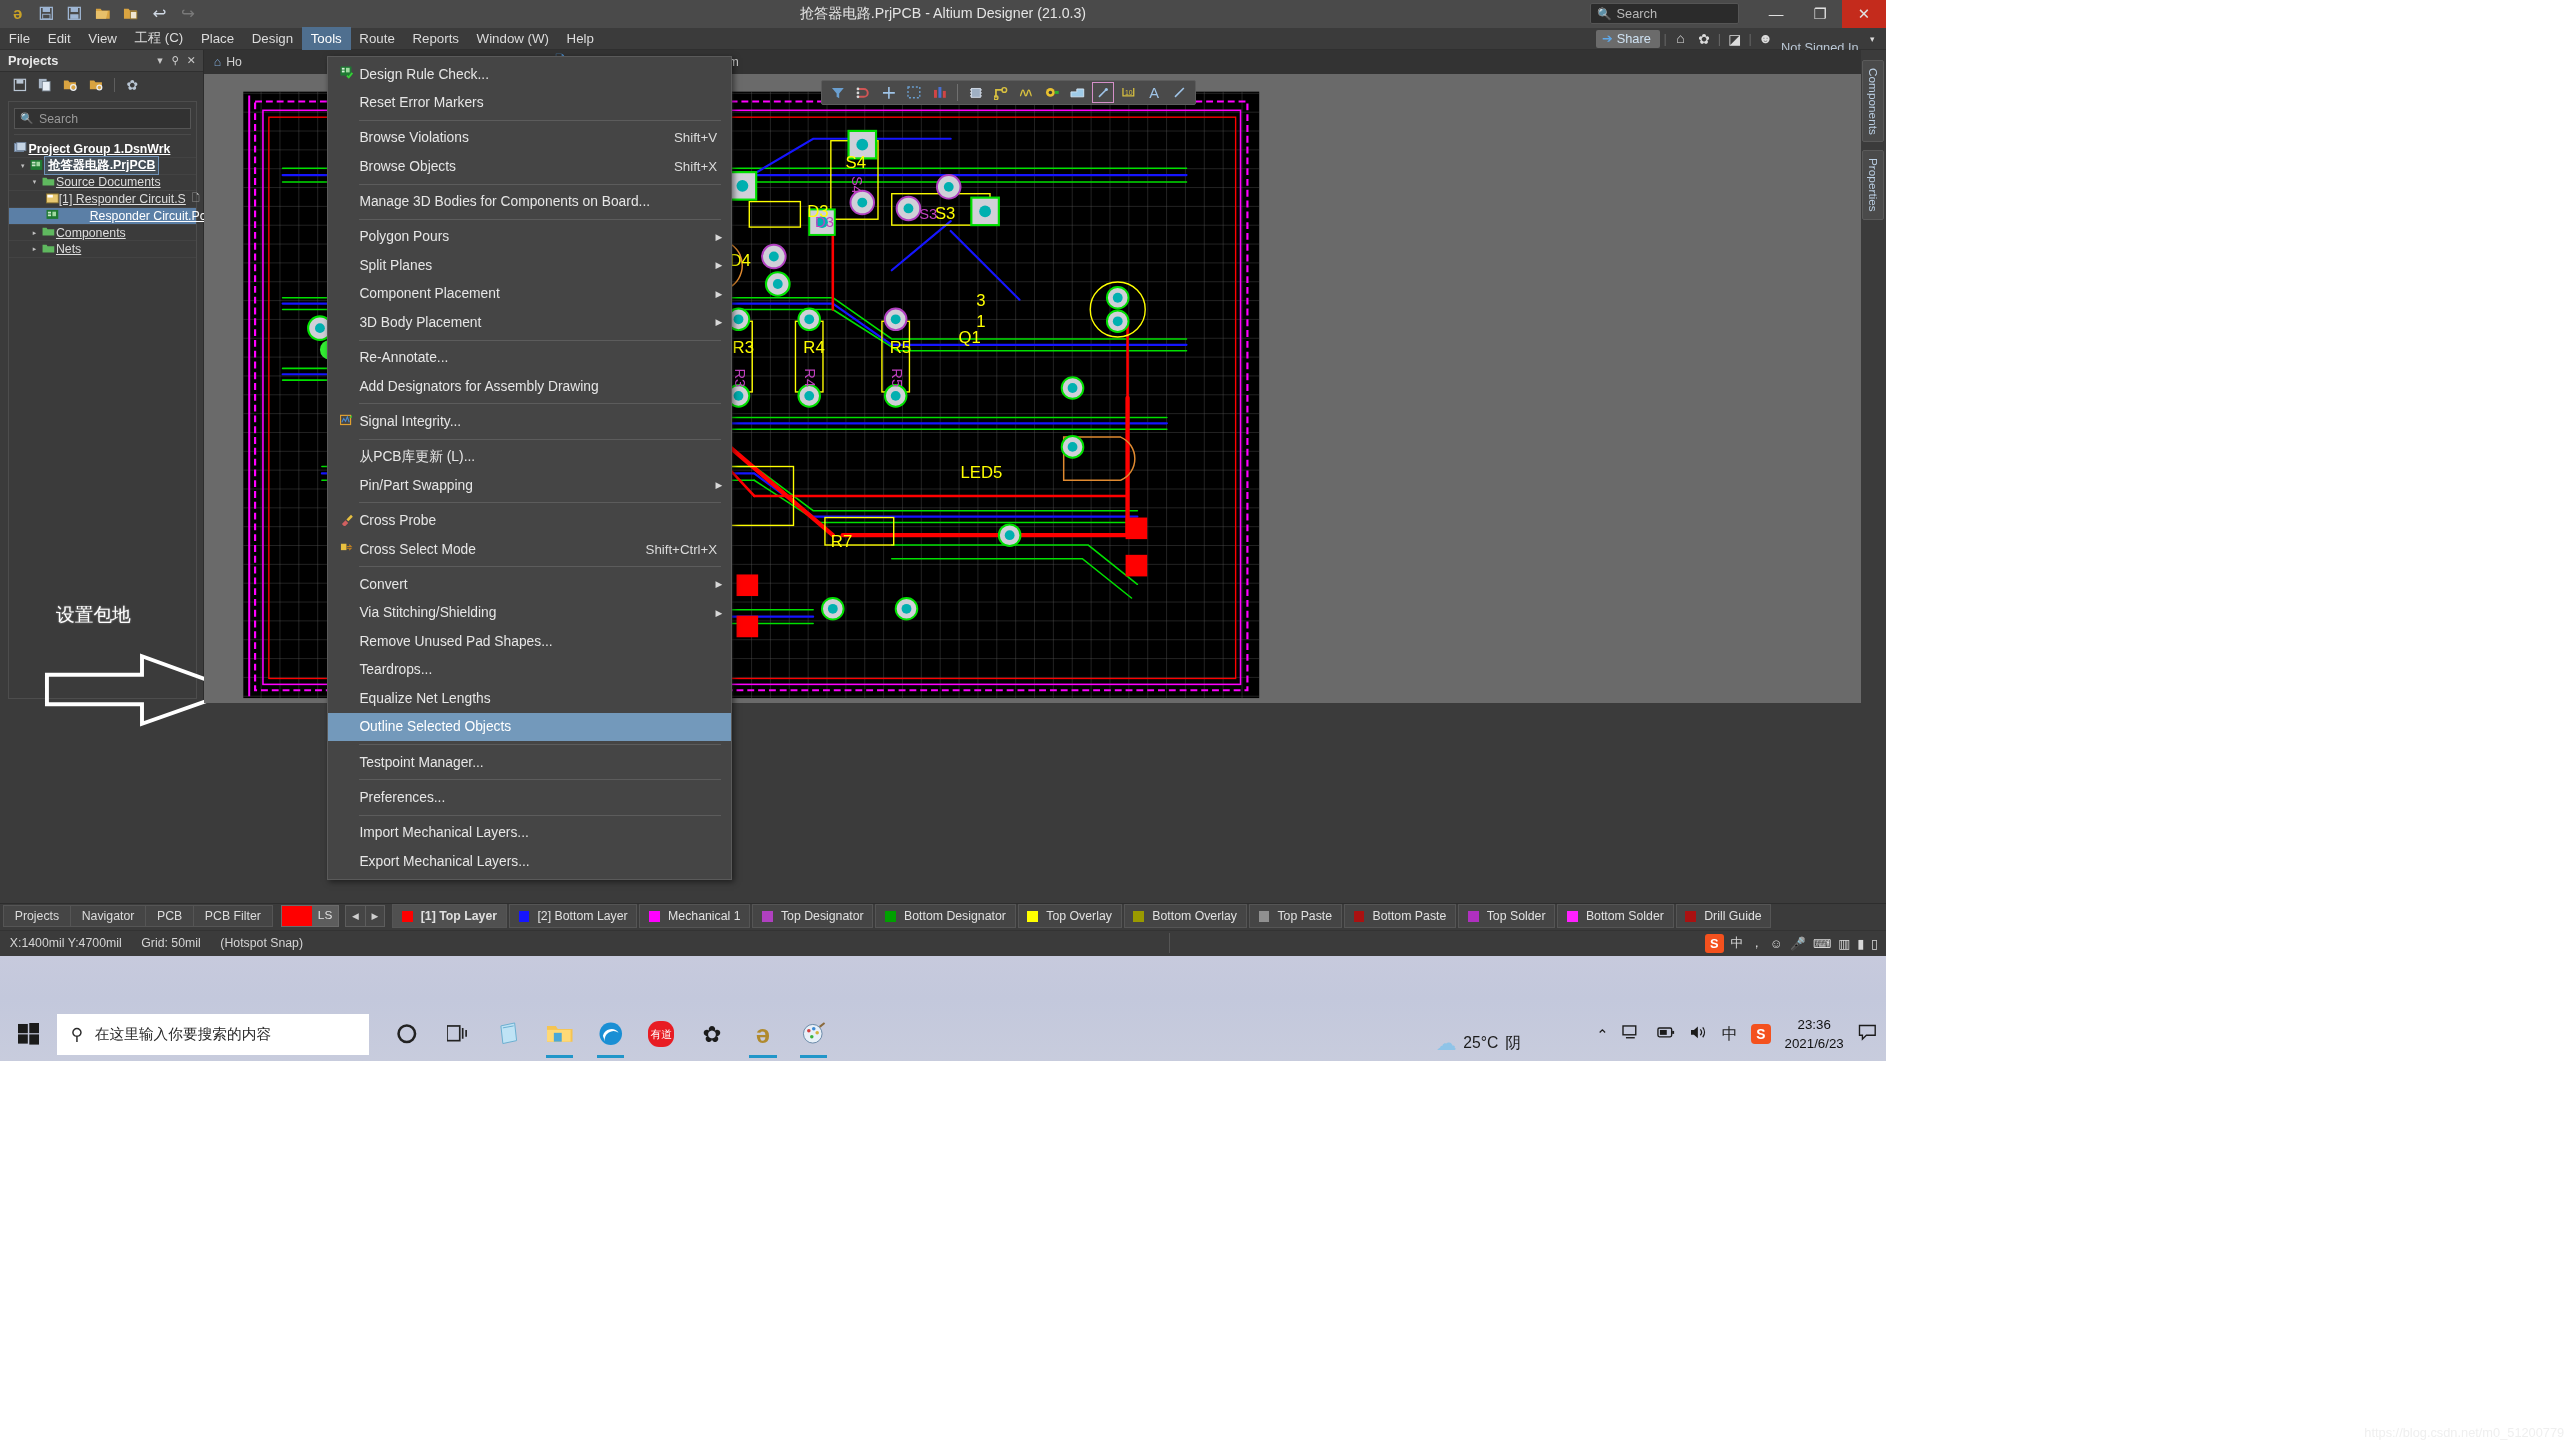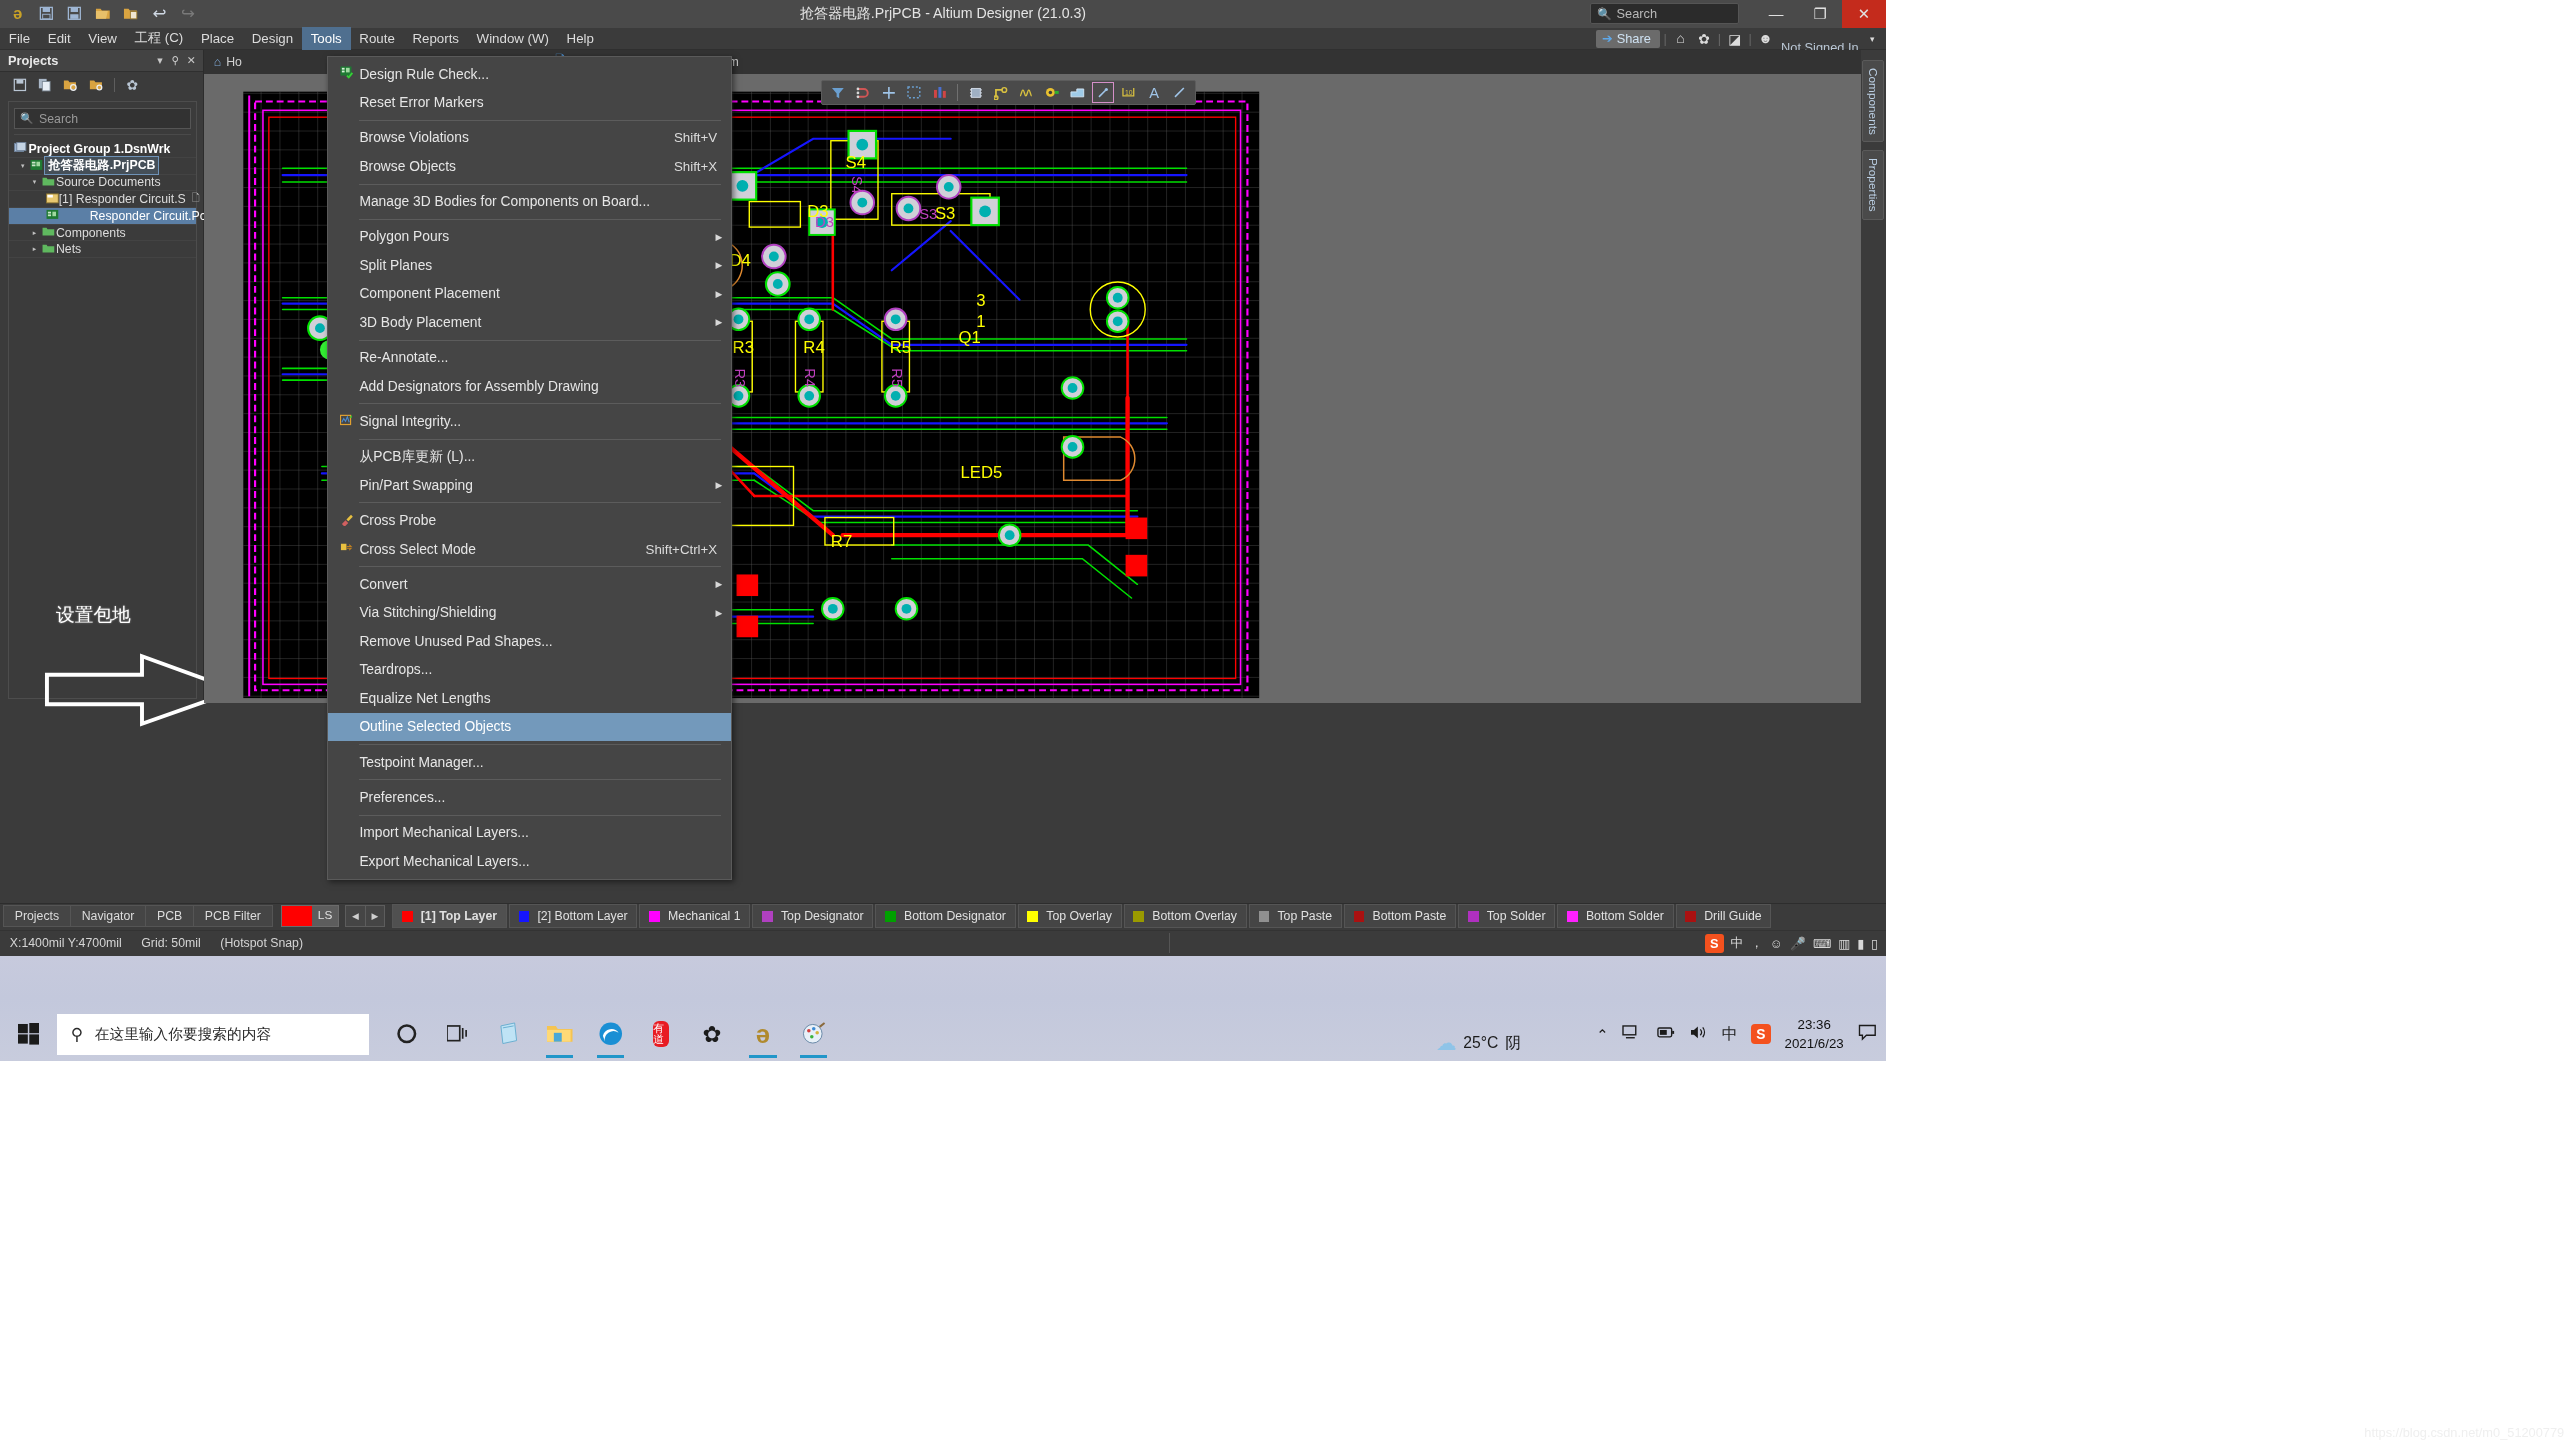--- a/index.html
+++ b/index.html
@@ -91,21 +91,21 @@
     padding: 0 5.9px; font-size: 12.3px; color: #9a9a9a;
   }
   #pp-searchrule { margin: 4.9px 4.9px 0 4.9px; border-top: 1px solid #4a4a4a; }
   #tree { padding-top: 5.9px; font-size: 12.3px; }
   .tnode {
     display: flex; align-items: center; height: 16.7px; white-space: nowrap;
     border-bottom: 1px solid #434343;
   }
   .tnode .twist { width: 11.8px; text-align: center; font-size: 6.9px; color: #c0c0c0; }
   .tnode .ticon { width: 15.7px; text-align: center; font-size: 10.8px; }
-  .tlabel { font-size: 12.3px; color: #dcdcdc; }
+  .tlabel { font-size: 12.3px; color: #dcdcdc; text-decoration: underline; }
   .tnode.bold .tlabel { font-weight: bold; color: #ffffff; }
   .tnode.selected-outline .tlabel {
     border: 1px solid #6f93b8; background: #454f58; padding: 0 2.9px;
   }
   .tnode.selected { background: #5b7fa6; }
   .tnode.selected .tlabel { color: #ffffff; }
   
   #annot-text {
     position: absolute; left: 56px; top: 602px; font-size: 18.7px; color: #ffffff;
     font-family: Liberation Serif, serif;
@@ -940,21 +940,21 @@
               <rect x="8" y="11" width="8" height="9" fill="#4aa8d8"></rect>
             </svg>
           </div>
         <div class="tb-app running">
             <svg width="25.5" height="25.5" viewBox="0 0 26 26">
               <circle cx="13" cy="13" r="11.5" fill="#1a8fd4"></circle>
               <path d="M5 15a9 9 0 0 1 16-3 9 9 0 0 0-14 9z" fill="#ffffff"></path>
             </svg>
           </div>
         <div class="tb-app">
-            <div style="width:16px;height:25.5px;background:#e81c23;border-radius:6px;color:#fff;font-size:10.8px;display:flex;align-items:center;justify-content:center;line-height:1;">有道</div>
+            <div style="width:26px;height:25.5px;background:#e81c23;border-radius:11px;color:#fff;font-size:10.8px;display:flex;align-items:center;justify-content:center;line-height:1;">有道</div>
           </div>
         <div class="tb-app" style="color:#1b1b1b;font-size:22.6px;">✿</div>
         <div class="tb-app running" style="color:#b08a2e;font-size:25.5px;font-weight:bold;">ə</div>
         <div class="tb-app running">
             <svg width="25.5" height="25.5" viewBox="0 0 26 26">
               <circle cx="12" cy="13" r="9.5" fill="#e8f0f8" stroke="#6a8aa8"></circle>
               <circle cx="8" cy="10" r="1.8" fill="#d43c3c"></circle>
               <circle cx="13" cy="8" r="1.8" fill="#3c8ad4"></circle>
               <circle cx="16.5" cy="12" r="1.8" fill="#d4b43c"></circle>
               <circle cx="11" cy="16" r="1.8" fill="#3cb43c"></circle>

